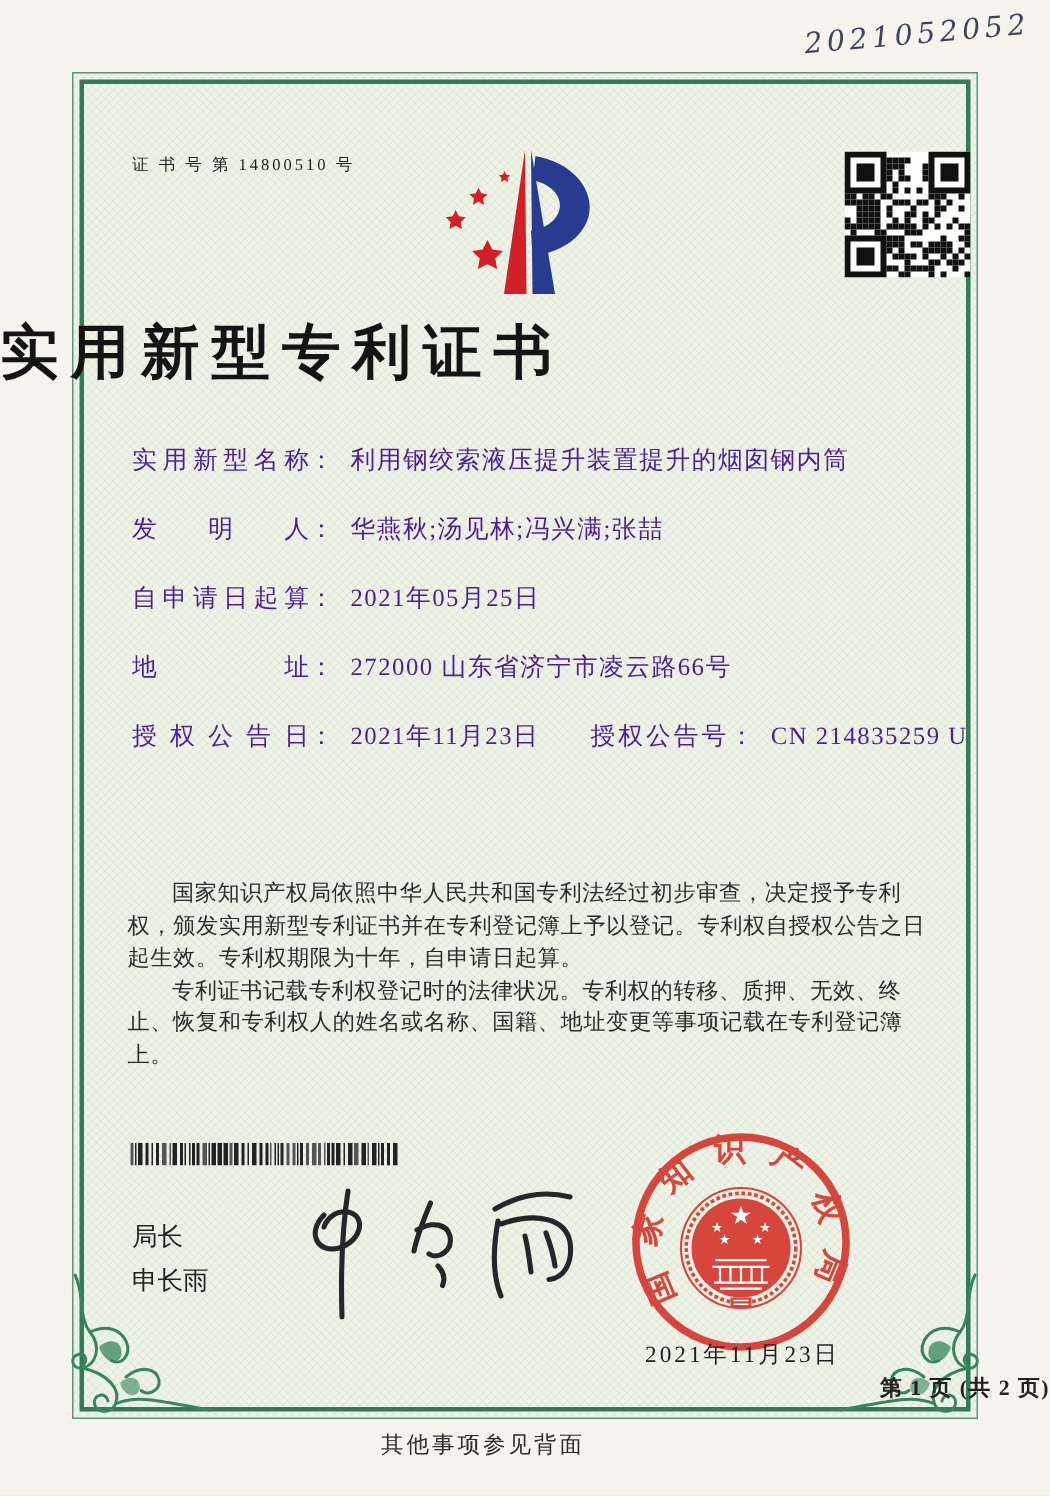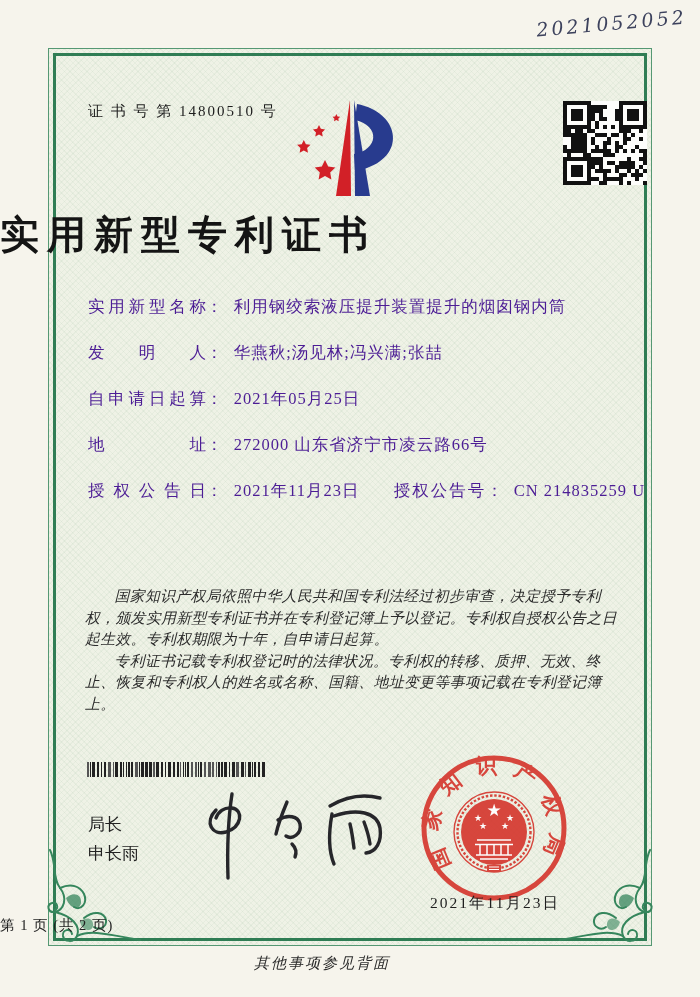--- a/index.html
+++ b/index.html
@@ -14,50 +14,50 @@
       #eff2e6;}
   .frame-outer{position:absolute;left:48px;top:48px;right:48px;bottom:51px;border:1px solid #559873;}
   .frame-inner{position:absolute;left:53px;top:53px;right:53px;bottom:56px;border:3px solid #2f7d54;}
   .corner-orn{position:absolute;width:100px;height:100px;}
   .corner-orn.bl{left:44px;top:848px;}
   .corner-orn.br{left:556px;top:848px;transform:scaleX(-1);}
 
   .handwritten{position:absolute;left:536px;top:12px;font-style:italic;font-size:19px;
     color:#3d425d;letter-spacing:3px;transform:rotate(-5deg);font-family:"DejaVu Serif",serif;}
 
-  .certno{position:absolute;left:88px;top:102px;font-size:15px;color:#1d1d1d;letter-spacing:2px;}
+  .certno{position:absolute;left:88px;top:102px;font-size:11px;color:#1d1d1d;letter-spacing:2px;}
 
   .logo{position:absolute;left:283px;top:92px;}
   .qr{position:absolute;left:563px;top:101px;}
 
   .title{position:absolute;left:0;top:208px;width:100%;text-align:left;
     font-size:39px;font-weight:700;color:#141414;letter-spacing:8px;}
 
   .fields{position:absolute;left:88px;top:294px;right:58px;font-size:16.5px;color:#4c1d95;}
   .frow{margin-bottom:20px;line-height:26px;white-space:nowrap;}
   .flabel{display:inline-block;width:118px;text-align:justify;text-align-last:justify;vertical-align:top;}
   .fcolon{display:inline-block;vertical-align:top;}
   .fvalue{display:inline-block;margin-left:7px;letter-spacing:1px;vertical-align:top;}
   .glabel2{display:inline-block;margin-left:30px;letter-spacing:2px;vertical-align:top;}
 
   .body-text{position:absolute;left:85px;top:586px;width:532px;font-size:14.8px;line-height:21.6px;
-    color:#2b2b2b;font-style:italic;letter-spacing:.4px;}
+    color:#2b2b2b;letter-spacing:.4px;}
   .body-text p{margin:0;text-indent:2em;}
 
   .barcode{position:absolute;left:85px;top:762px;}
 
   .director{position:absolute;left:88px;top:810px;font-family:"Liberation Sans","DejaVu Sans",sans-serif;
     font-size:17px;color:#222;line-height:29px;}
   .signature{position:absolute;left:192px;top:780px;}
 
   .seal{position:absolute;left:414px;top:748px;}
   .seal-date{position:absolute;left:430px;top:893px;font-size:15.5px;color:#1f1f1f;letter-spacing:2px;}
 
-  .page-footer{position:absolute;left:0;top:916px;width:100%;text-align:left;font-size:14.5px;color:#222;letter-spacing:1px;}
-  .back-note{position:absolute;left:0;top:954px;width:92%;text-align:center;font-size:15px;font-style:italic;color:#2b2b2b;letter-spacing:2px;}
+  .page-footer{position:absolute;left:0;top:916px;width:100%;text-align:right;font-size:14.5px;color:#222;letter-spacing:1px;font-weight:bold;}
+  .back-note{position:absolute;left:0;top:954px;width:92%;text-align:center;font-size:15px;color:#2b2b2b;letter-spacing:2px;}
 </style>
 </head>
 <body>
 
 <div class="page">
 
   <div class="panel-bg"></div>
   <div class="frame-outer"></div>
   <div class="frame-inner"></div>
 

